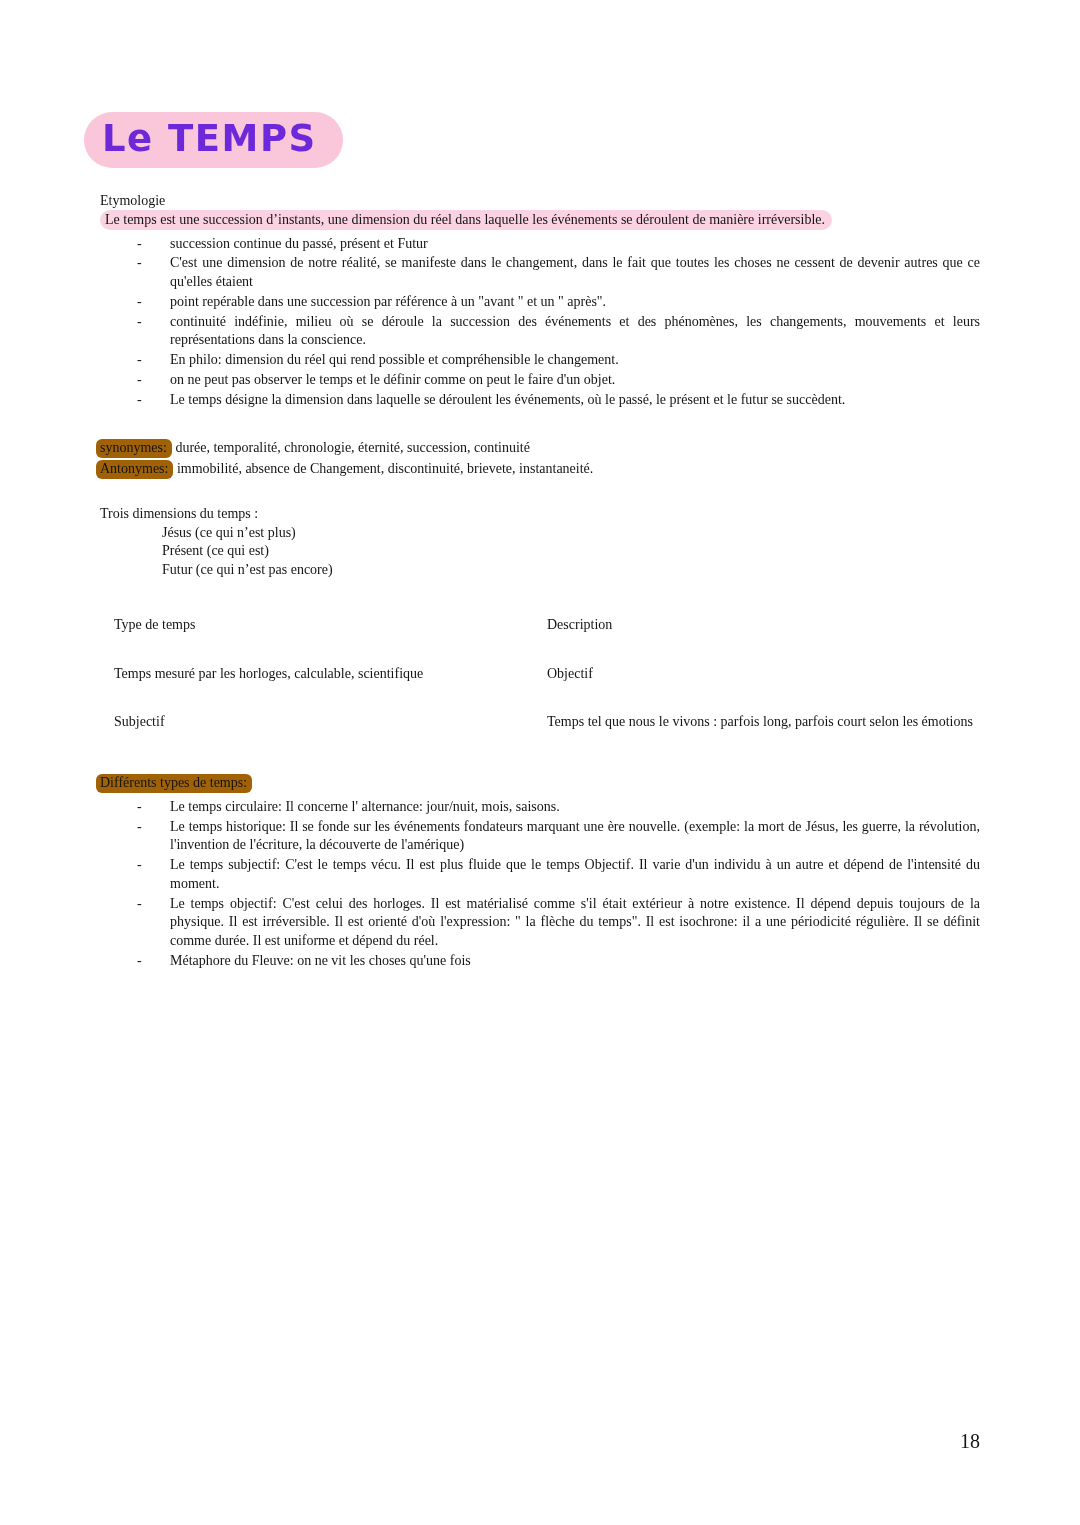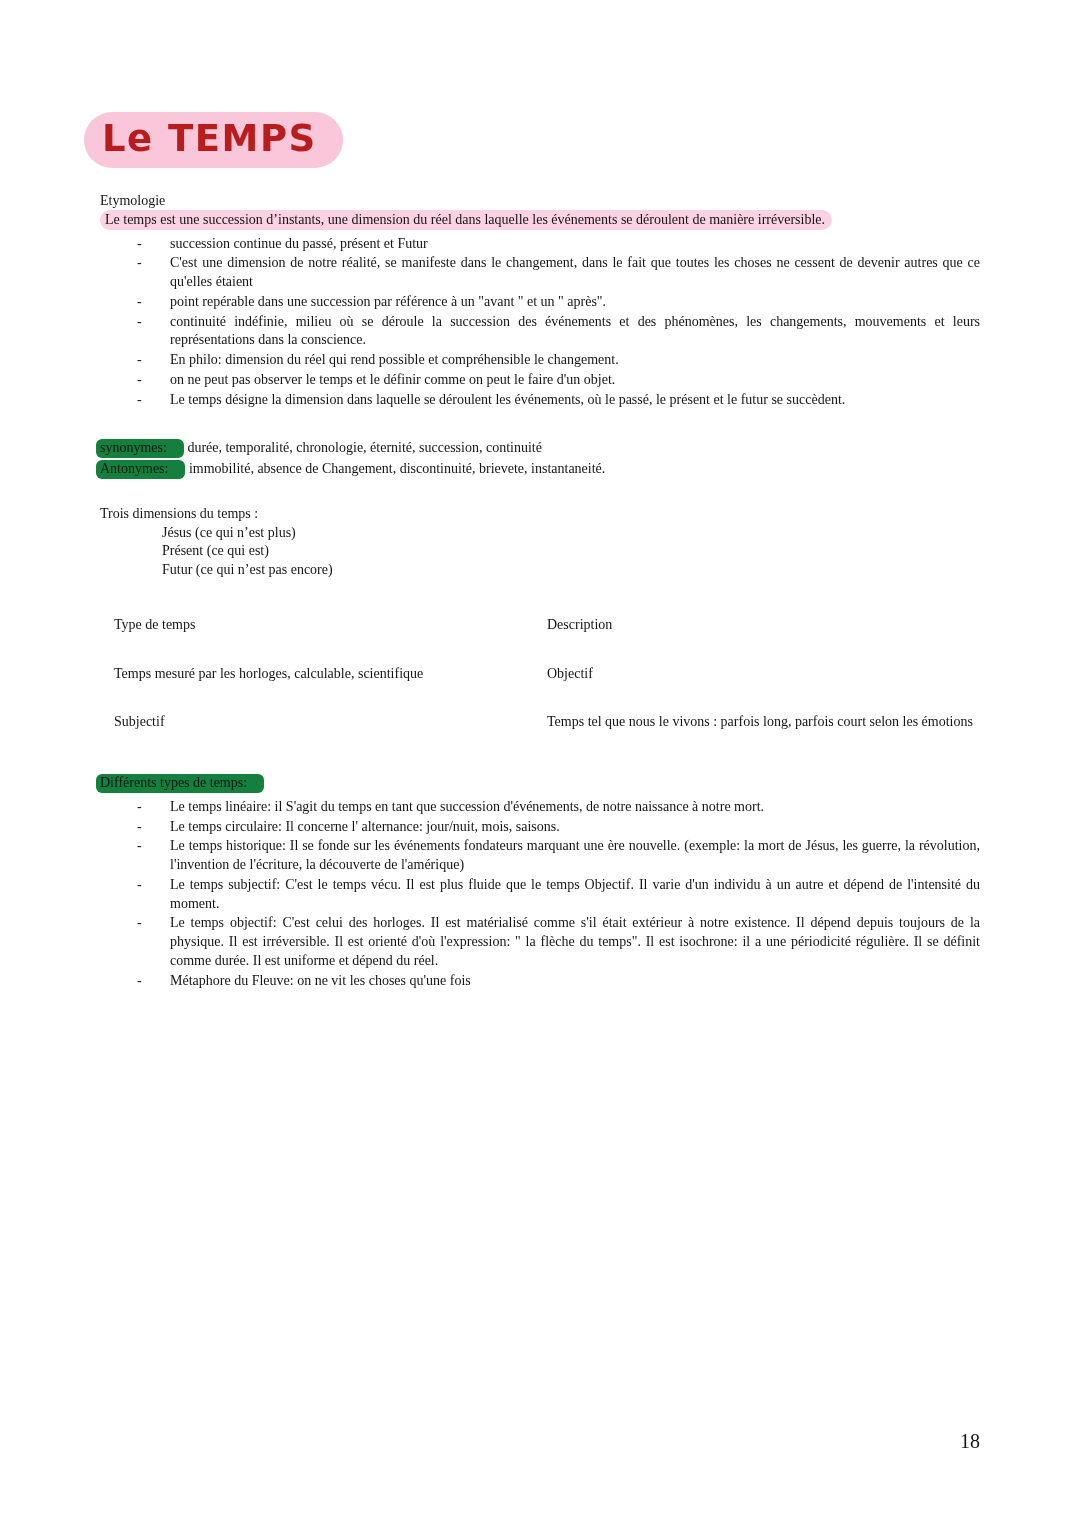--- a/index.html
+++ b/index.html
@@ -21,21 +21,21 @@
   .title-row { margin-left: -16px; margin-bottom: 24px; }
   .title-hl {
     display: inline-block;
     background: #f9c6da;
     border-radius: 30px;
     padding: 5px 26px 8px 18px;
     font-family: "DejaVu Sans", sans-serif;
     font-weight: bold;
     font-size: 37px;
     letter-spacing: 1.5px;
-    color: #b91c1c;
+    color: #6d28d9;
   }
 
   .line, .para, .dash-item, .plain-list li, .th, .td {
     font-size: 14px;
     line-height: 1.34;
   }
   .para { text-align: justify; }
 
   .etym-body { margin-bottom: 26px; }
 
@@ -50,23 +50,23 @@
   }
 
   
   .dash-list { list-style: none; padding-left: 70px; margin: 3px 0 30px 0; }
   .dash-item { position: relative; text-align: justify; margin-bottom: 1px; }
   .dash-item::before { content: "-"; position: absolute; left: -33px; top: 0; }
 
   
   .pair-line { margin-bottom: 2px; }
   .hl-label {
-    background: #15803d;
+    background: #a16207;
     border-radius: 6px;
-    padding: 1px 17px 3px 4px;
+    padding: 1px 5px 3px 4px;
     margin-left: -4px;
   }
 
   
   .dims-heading { margin-top: 26px; }
   .plain-list { list-style: none; padding-left: 62px; margin: 0 0 36px 0; }
 
   
   .ttable {
     display: grid;
@@ -134,21 +134,20 @@
     <div class="td td-desc">Temps mesuré par les horloges, calculable, scientifique</div>
     <div class="td">Objectif</div>
     <div class="td">Subjectif</div>
     <div class="td td-desc">Temps tel que nous le vivons : parfois long, parfois court selon les émotions</div>
   </div>
 
   <p class="para types-heading">
     <span class="hl-label">Différents types de temps:</span>
   </p>
   <ul class="dash-list types-list">
-    <li class="dash-item">Le temps linéaire: il S'agit du temps en tant que succession d'événements, de notre naissance à notre mort.</li>
     <li class="dash-item">Le temps circulaire: Il concerne l' alternance: jour/nuit, mois, saisons.</li>
     <li class="dash-item">Le temps historique: Il se fonde sur les événements fondateurs marquant une ère nouvelle. (exemple: la mort de Jésus, les guerre, la révolution, l'invention de l'écriture, la découverte de l'amérique)</li>
     <li class="dash-item">Le temps subjectif: C'est le temps vécu. Il est plus fluide que le temps Objectif. Il varie d'un individu à un autre et dépend de l'intensité du moment.</li>
     <li class="dash-item">Le temps objectif: C'est celui des horloges. Il est matérialisé comme s'il était extérieur à notre existence. Il dépend depuis toujours de la physique. Il est irréversible. Il est orienté d'où l'expression: " la flèche du temps". Il est isochrone: il a une périodicité régulière. Il se définit comme durée. Il est uniforme et dépend du réel.</li>
     <li class="dash-item">Métaphore du Fleuve: on ne vit les choses qu'une fois</li>
   </ul>
 
   <div class="page-number">18</div>
 
 </div>

